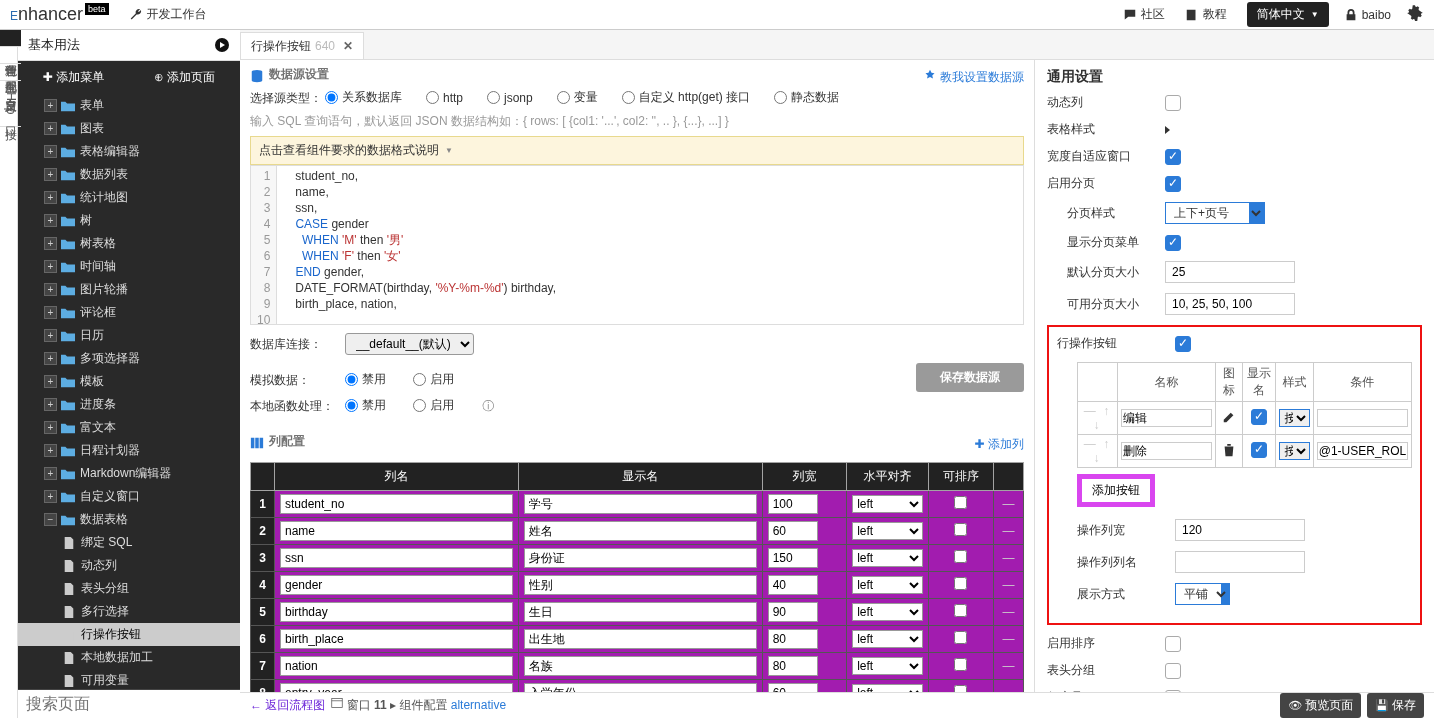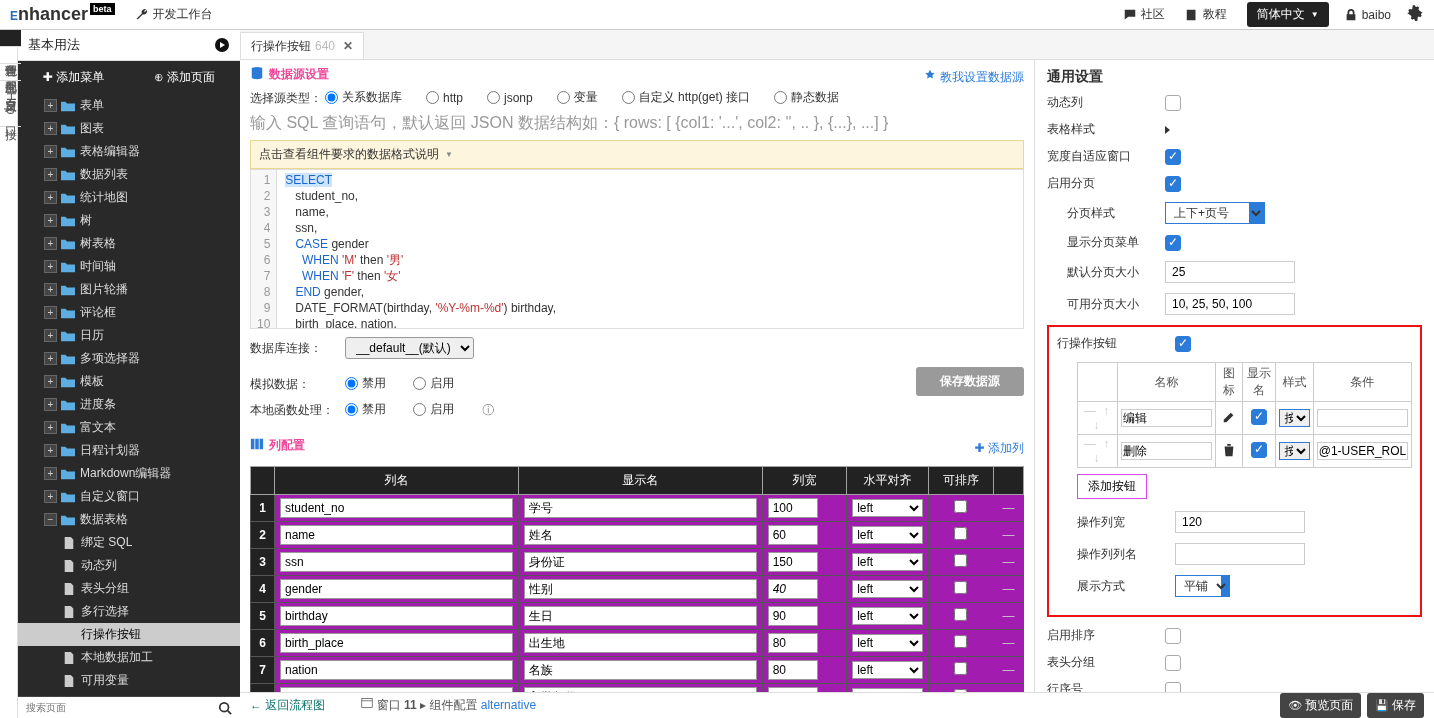--- a/index.html
+++ b/index.html
@@ -1,18 +1,18 @@
 <!DOCTYPE html>
 <html><head>
 <meta charset="utf-8">
 <style>
 *{margin:0;padding:0;box-sizing:border-box;font-family:"Helvetica Neue",Arial,"PingFang SC","Microsoft YaHei",sans-serif;font-size:12px}
 body{background:#fff;color:#333;overflow:hidden}
 .top-bar{height:30px;display:flex;align-items:center;padding:0 10px;border-bottom:1px solid #ccc;background:#fff}
-.logo{font-size:18px;font-weight:bold;color:#333}
+.logo{font-size:18px;font-weight:normal;color:#333}
 .logo .e-blue{color:#2b6cb0}
 .beta{background:#000;color:#fff;font-size:9px;padding:1px 3px;margin-left:2px;vertical-align:top}
 .top-link{margin-left:20px;font-size:13px;color:#333;display:flex;align-items:center;cursor:pointer}
 .top-link svg{margin-right:4px}
 .top-spacer{flex:1}
 .lang-sel{background:#222;color:#fff;padding:4px 10px;border-radius:3px;font-size:12px;display:flex;align-items:center;cursor:pointer}
 .lang-sel::after{content:"▼";font-size:8px;margin-left:6px}
 .user-badge{margin-left:15px;display:flex;align-items:flex-start;cursor:pointer}
 .gear-top{margin-left:15px;cursor:pointer;color:#333}
 
@@ -27,37 +27,37 @@
 .tree-act{flex:1;text-align:center;color:#fff;font-size:12px;cursor:pointer;padding:4px}
 .tree-scroll{flex:1;overflow-y:auto}
 .tree-item{padding:3px 8px 3px 8px;display:flex;align-items:center;cursor:pointer;color:#ddd;white-space:nowrap}
 .tree-item.sel{background:#ccc;color:#000}
 .ti-depth1{padding-left:26px}
 .ti-depth2{padding-left:44px}
 .fold-ico{display:inline-block;width:13px;height:13px;background:#444;border:1px solid #666;color:#ccc;font-size:10px;line-height:11px;text-align:center;margin-right:4px}
 .file-ico{display:inline-block;width:14px;height:12px;margin-right:5px}
 .folder-svg{fill:#5dade2}
 .tree-search{display:flex;border-top:1px solid #444}
-.tree-search input{flex:1;background:#fff;border:none;padding:5px 8px;font-size:10px;outline:none}
+.tree-search input{flex:1;background:#fff;border:none;padding:5px 8px;font-size:16px;outline:none}
 .tree-search-btn{width:30px;background:#fff;border:none;cursor:pointer;display:flex;align-items:center;justify-content:center}
 
 .tab-bar{position:absolute;left:240px;right:0;top:30px;height:30px;border-bottom:1px solid #ddd;background:#f5f5f5;display:flex}
 .tab{background:#fff;border:1px solid #ddd;border-bottom:none;padding:5px 10px;display:flex;align-items:center;margin-top:2px}
 .tab-id{color:#bbb;margin-left:4px}
 .tab-close{margin-left:8px;cursor:pointer;color:#666;font-weight:bold}
 
 .main{position:absolute;left:240px;right:400px;top:60px;bottom:26px;overflow-y:auto;padding:6px 10px}
-.sec-title{color:#ec4899;font-size:13px;font-weight:bold;display:flex;align-items:flex-start;margin-bottom:6px}
+.sec-title{color:#737373;font-size:13px;font-weight:bold;display:flex;align-items:flex-end;margin-bottom:6px}
 .sec-title svg{margin-right:5px}
 .sec-link{float:right;color:#2b7bd8;font-size:12px;cursor:pointer;display:flex;}
 .sec-row{display:flex;align-items:center;margin-bottom:6px;font-size:12px}
 .sec-label{width:75px;color:#333}
 .radio-set label{margin-right:24px;cursor:pointer;display:inline-flex;align-items:center}
 .radio-set input{margin-right:4px}
-.sql-ph{color:#999;font-size:16px;margin-bottom:6px}
+.sql-ph{color:#999;font-size:12px;margin-bottom:6px}
 .yellow-bar{background:#fdf5dd;border:1px solid #e8d98e;padding:5px 8px;cursor:pointer;font-size:12px;display:flex;align-items:center}
 .yellow-bar::after{content:"▼";font-size:8px;margin-left:6px;color:#888}
 .code-editor{border:1px solid #ddd;display:flex;font-family:Consolas,Monaco,monospace;font-size:13px;max-height:160px;overflow:hidden}
 .gutters{background:#f7f7f7;border-right:1px solid #ddd;text-align:right;padding:2px 6px;color:#999}
 .gutters div{line-height:16px}
 .code-body{padding:2px 8px;flex:1}
 .code-body .ln{line-height:16px;white-space:pre}
 .kw{color:#1a66cc}
 .str{color:#b33}
 .sel-bg{background:#cde4ff}
@@ -89,25 +89,25 @@
 .chk.gray{border-color:#aaa}
 .rp-input{border:1px solid #ccc;padding:3px 6px;width:130px}
 .rp-select{border:1px solid #2b7bd8;background:#fff;padding:2px 4px;width:100px;color:#333}
 .rp-select.blue-arrow{background:linear-gradient(to right,#fff 85%,#2b7bd8 85%)}
 .red-box{border:2px solid #e11;padding:8px;margin-bottom:10px}
 .btn-table{width:100%;border-collapse:collapse;font-size:11px}
 .btn-table th,.btn-table td{border:1px solid #ccc;padding:2px 3px;text-align:center}
 .btn-table th{font-weight:normal;color:#555}
 .btn-table input[type=text]{width:100%;border:1px solid #ccc;padding:1px}
 .btn-table select{width:100%;border:1px solid #2b7bd8}
-.add-btn-btn{border:1px solid #d946ef;background:#fff;padding:3px 10px;margin-top:6px;cursor:pointer}
+.add-btn-btn{border:5px solid #d946ef;background:#fff;padding:3px 10px;margin-top:6px;cursor:pointer}
 .tri{display:inline-block;width:0;height:0;border-left:5px solid #333;border-top:4px solid transparent;border-bottom:4px solid transparent}
 
 .bottom-bar{position:absolute;left:240px;right:0;bottom:0;height:26px;border-top:1px solid #ddd;display:flex;align-items:center;padding:0 10px;background:#fff;font-size:12px}
-.back-link{color:#0f766e;cursor:pointer;margin-right:36px}
+.back-link{color:#6d28d9;cursor:pointer;margin-right:6px}
 .crumb{color:#555}
 .crumb .blue{color:#2b7bd8}
 .bottom-spacer{flex:1}
 .bot-btn{background:#444;color:#fff;border:none;padding:4px 8px;margin-left:6px;border-radius:3px;cursor:pointer;font-size:11px}
 .icon-sm{width:14px;height:14px;display:inline-block;vertical-align:middle}
 </style>
 </head>
 <body>
 
 <div class="top-bar">
@@ -402,21 +402,20 @@
         <div>3</div>
         <div>4</div>
         <div>5</div>
         <div>6</div>
         <div>7</div>
         <div>8</div>
         <div>9</div>
         <div>10</div>
       </div>
     <div class="code-body" id="code-body">
-        <div class="ln"><span class="kw sel-bg">SELECT</span></div>
         <div class="ln"><span>   student_no,</span></div>
         <div class="ln"><span>   name,</span></div>
         <div class="ln"><span>   ssn,</span></div>
         <div class="ln"><span>   </span><span class="kw">CASE</span><span> gender</span></div>
         <div class="ln"><span>     </span><span class="kw">WHEN</span><span> </span><span class="str">'M'</span><span> then </span><span class="str">'男'</span></div>
         <div class="ln"><span>     </span><span class="kw">WHEN</span><span> </span><span class="str">'F'</span><span> then </span><span class="str">'女'</span></div>
         <div class="ln"><span>   </span><span class="kw">END</span><span> gender,</span></div>
         <div class="ln"><span>   DATE_FORMAT(birthday, </span><span class="str">'%Y-%m-%d'</span><span>) birthday,</span></div>
         <div class="ln"><span>   birth_place, nation,</span></div>
       </div>
@@ -507,21 +506,21 @@
           <td><input type="text" value="身份证" style=""></td>
           <td><input type="text" value="150" style="width: 50px;"></td>
           <td><select><option>left</option></select></td>
           <td style="text-align:center"><input type="checkbox" style="accent-color: rgb(136, 136, 136);"></td>
           <td style="text-align:center;color:#ccc">—</td>
         </tr>
         <tr>
           <td class="idx-cell">4</td>
           <td><input type="text" value="gender" style=""></td>
           <td><input type="text" value="性别" style=""></td>
-          <td><input type="text" value="40" style="width: 50px; font-style: italic;"></td>
+          <td><input type="text" value="40" style="width: 50px;"></td>
           <td><select><option>left</option></select></td>
           <td style="text-align:center"><input type="checkbox" style="accent-color: rgb(136, 136, 136);"></td>
           <td style="text-align:center;color:#ccc">—</td>
         </tr>
         <tr>
           <td class="idx-cell">5</td>
           <td><input type="text" value="birthday" style=""></td>
           <td><input type="text" value="生日" style=""></td>
           <td><input type="text" value="90" style="width: 50px;"></td>
           <td><select><option>left</option></select></td>

